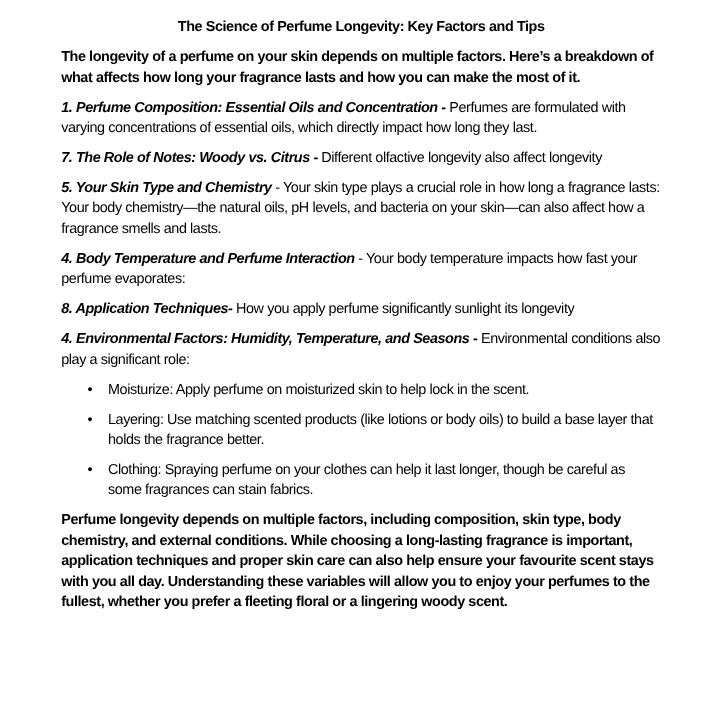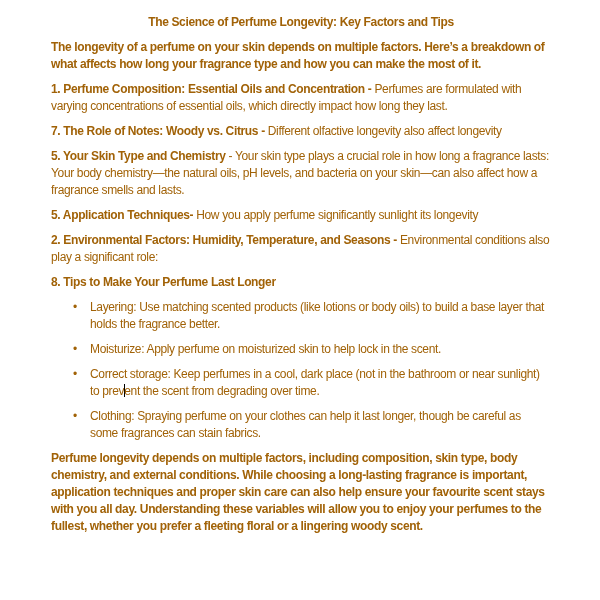--- a/index.html
+++ b/index.html
@@ -11,30 +11,30 @@
     position: relative;
     box-sizing: border-box;
     width: 600px;
     height: 600px;
     padding: 14px 49px 0 51px;
     background: #ffffff;
     font-family: "Liberation Sans", sans-serif;
     font-size: 12px;
     line-height: 17px;
     letter-spacing: -0.35px;
-    color: #a16207;
+    color: #000000;
     overflow: hidden;
   }
   p { margin: 0 0 8px 0; }
   .title {
     text-align: center;
     font-weight: bold;
   }
   .bold { font-weight: bold; }
-  strong { font-weight: bold; }
+  strong { font-weight: bold; font-style: italic; }
   ul.tips {
     list-style: none;
     margin: 0;
     padding: 0 0 0 39px;
   }
   ul.tips li {
     position: relative;
     margin: 0 0 8px 0;
   }
   ul.tips li::before {
@@ -52,37 +52,36 @@
     margin: 0 -0.75px;
   }
 </style>
 </head>
 <body>
 
 <div class="page">
 
   <p class="title">The Science of Perfume Longevity: Key Factors and Tips</p>
 
-  <p class="bold">The longevity of a perfume on your skin depends on multiple factors. Here’s a breakdown of what affects how long your fragrance type and how you can make the most of it.</p>
+  <p class="bold">The longevity of a perfume on your skin depends on multiple factors. Here’s a breakdown of what affects how long your fragrance lasts and how you can make the most of it.</p>
 
   <p><strong>1. Perfume Composition: Essential Oils and Concentration -</strong><span> Perfumes are formulated with varying concentrations of essential oils, which directly impact how long they last.</span></p>
 
   <p><strong>7. The Role of Notes: Woody vs. Citrus -</strong><span> Different olfactive longevity also affect longevity</span></p>
 
   <p><strong>5. Your Skin Type and Chemistry</strong><span> - Your skin type plays a crucial role in how long a fragrance lasts: Your body chemistry—the natural oils, pH levels, and bacteria on your skin—can also affect how a fragrance smells and lasts.</span></p>
 
+  <p><strong>4. Body Temperature and Perfume Interaction</strong><span> - Your body temperature impacts how fast your perfume evaporates:</span></p>
 
-  <p><strong>5. Application Techniques-</strong><span> How you apply perfume significantly sunlight its longevity</span></p>
+  <p><strong>8. Application Techniques-</strong><span> How you apply perfume significantly sunlight its longevity</span></p>
 
-  <p><strong>2. Environmental Factors: Humidity, Temperature, and Seasons -</strong><span> Environmental conditions also play a significant role:</span></p>
+  <p><strong>4. Environmental Factors: Humidity, Temperature, and Seasons -</strong><span> Environmental conditions also play a significant role:</span></p>
 
-  <p><strong>8. Tips to Make Your Perfume Last Longer</strong></p>
 
   <ul class="tips">
+    <li><span>Moisturize: Apply perfume on moisturized skin to help lock in the scent.</span></li>
     <li><span>Layering: Use matching scented products (like lotions or body oils) to build a base layer that holds the fragrance better.</span></li>
-    <li><span>Moisturize: Apply perfume on moisturized skin to help lock in the scent.</span></li>
-    <li><span>Correct storage: Keep perfumes in a cool, dark place (not in the bathroom or near sunlight) to prev</span><span class="caret"></span><span>ent the scent from degrading over time.</span></li>
     <li><span>Clothing: Spraying perfume on your clothes can help it last longer, though be careful as some fragrances can stain fabrics.</span></li>
   </ul>
 
   <p class="bold">Perfume longevity depends on multiple factors, including composition, skin type, body chemistry, and external conditions. While choosing a long-lasting fragrance is important, application techniques and proper skin care can also help ensure your favourite scent stays with you all day. Understanding these variables will allow you to enjoy your perfumes to the fullest, whether you prefer a fleeting floral or a lingering woody scent.</p>
 
 </div>
 
 </body></html>

